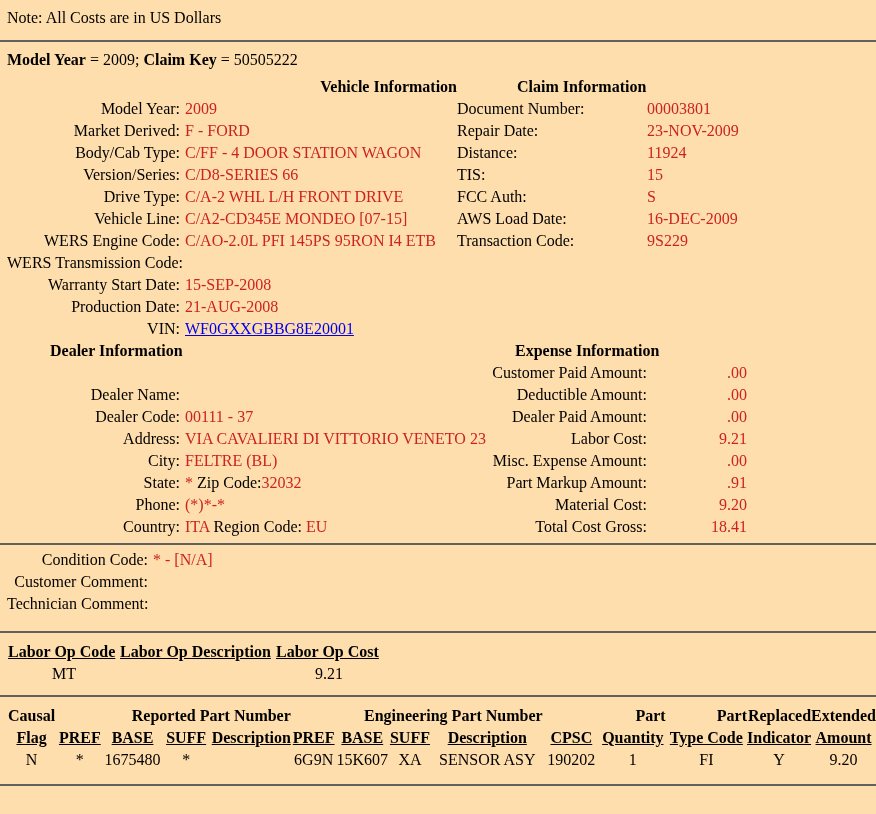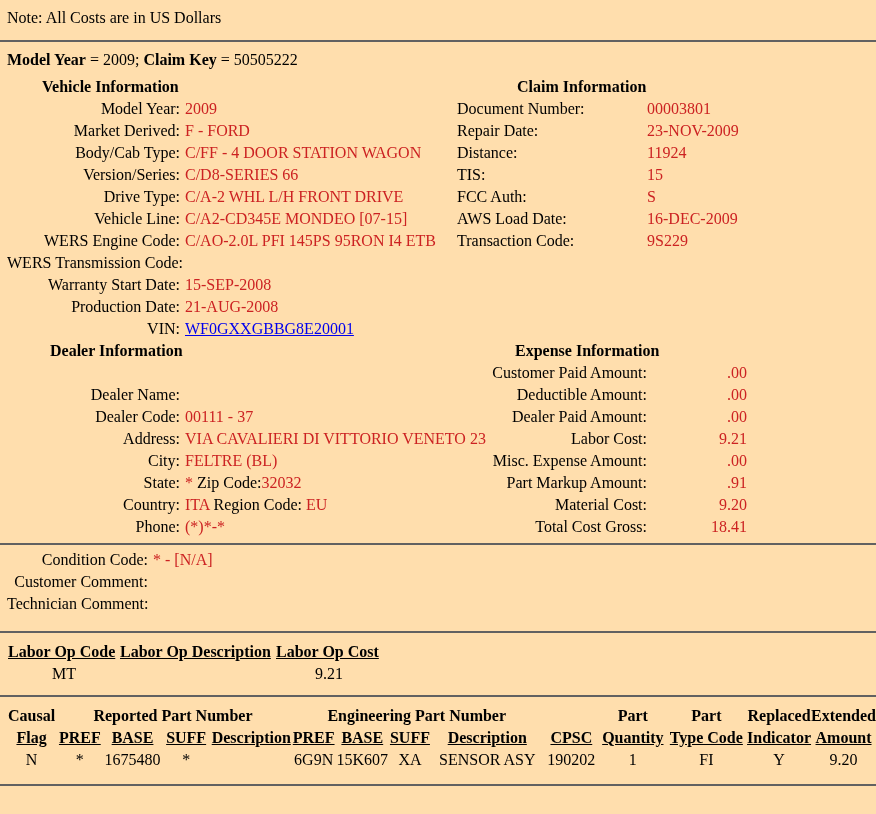--- a/index.html
+++ b/index.html
@@ -23,21 +23,21 @@
   .hr2 { margin-top: 5px; }
   .hr3 { margin-top: 16px; }
   .hr4 { margin-top: 10px; }
   .hr5 { margin-top: 13px; }
   .claim-summary { margin: 8px 7px 6px 7px; line-height: 20px; }
   .two-col { display: flex; padding-left: 7px; }
   .col { flex: none; }
   .col.left  { width: 450px; }
   .col.right { width: 419px; }
   .sec-title { font-weight: bold; height: 22px; line-height: 22px; white-space: nowrap; }
-  .t-vehicle { margin-left: 35px; }
+  .t-vehicle { margin-left: 35px; text-align: right; }
   .t-claim   { margin-left: 60px; }
   .t-dealer  { margin-left: 43px; }
   .t-expense { margin-left: 58px; }
   .row { display: flex; height: 22px; line-height: 22px; white-space: nowrap; }
   .lbl   { width: 173px; text-align: right; flex: none; }
   .lbl-c { width: 185px; text-align: left; flex: none; }
   .lbl-e { width: 190px; text-align: right; flex: none; }
   .lbl-k { width: 141px; text-align: right; flex: none; }
   .val { margin-left: 5px; color: #CC2222; }
   .val-e { width: 100px; text-align: right; flex: none; color: #CC2222; }
@@ -48,21 +48,21 @@
     color: #0000EE;
     text-decoration: underline;
   }
   .codes { padding-left: 7px; margin-top: 4px; }
   table { border-collapse: collapse; table-layout: fixed; margin-left: 8px; }
   td, th { height: 22px; padding: 0; white-space: nowrap; overflow: visible; font-size: 16px; }
   .labor { margin-top: 8px; }
   .labor th { font-weight: bold; text-decoration: underline; text-align: left; }
   .labor td { text-align: center; }
   .parts { margin-top: 8px; }
-  .parts .group td { font-weight: bold; text-align: center; }
+  .parts .group td { font-weight: bold; text-align: right; }
   .parts th { font-weight: bold; text-decoration: underline; text-align: center; }
   .parts td { text-align: center; }
   .parts td.amount, .parts th.amount-h { text-align: center; }
 </style>
 </head>
 <body>
 
 <div class="page">
 
   <div class="note">Note: All Costs are in US Dollars</div>
@@ -170,26 +170,26 @@
         </div>
       <div class="row">
           <span class="lbl">City:</span>
           <span class="val">FELTRE (BL)</span>
         </div>
       <div class="row">
           <span class="lbl">State:</span>
           <span class="mix"><span class="red">*</span><span> Zip Code:</span><span class="red">32032</span></span>
         </div>
       <div class="row">
+          <span class="lbl">Phone:</span>
+          <span class="val">(*)*-*</span>
+        </div>
+      <div class="row">
           <span class="lbl">Country:</span>
           <span class="mix"><span class="red">ITA</span><span> Region Code: </span><span class="red">EU</span></span>
-        </div>
-      <div class="row">
-          <span class="lbl">Phone:</span>
-          <span class="val">(*)*-*</span>
         </div>
     </div>
     <div class="col right">
       <div class="sec-title t-expense">Expense Information</div>
       <div class="row">
           <span class="lbl-e">Customer Paid Amount:</span>
           <span class="val-e">.00</span>
         </div>
       <div class="row">
           <span class="lbl-e">Deductible Amount:</span>

